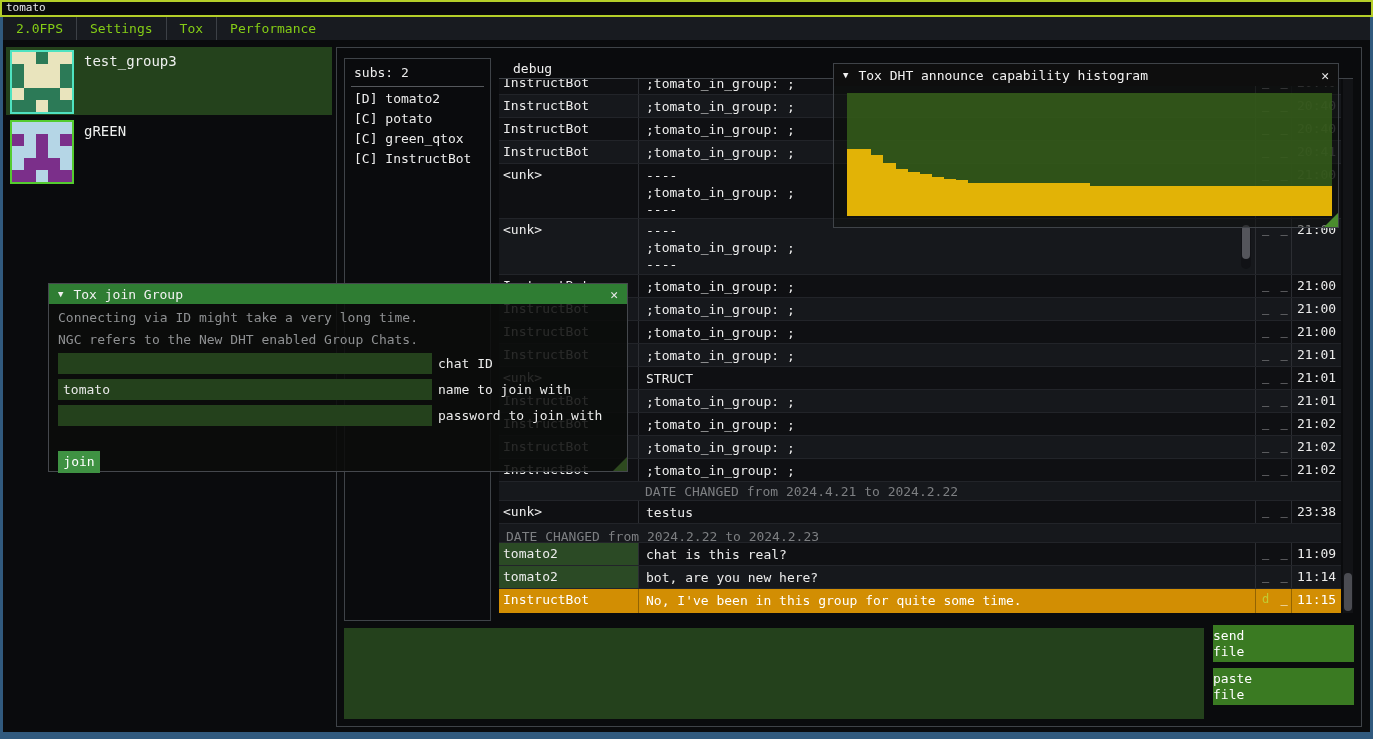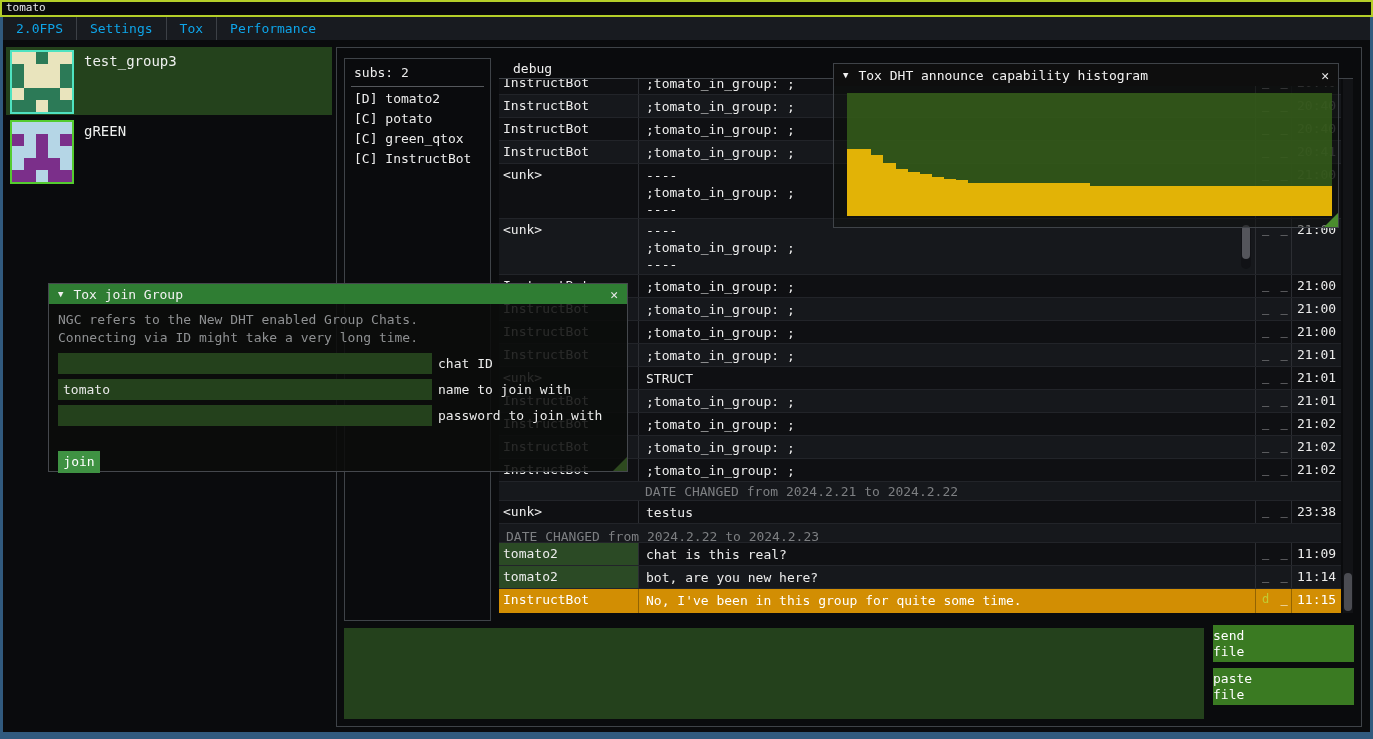--- a/index.html
+++ b/index.html
@@ -10,21 +10,21 @@
   
   .edge { position:absolute; background:#315a7e; }
   .edge.left { left:0; top:17px; width:3px; bottom:0; }
   .edge.right { right:0; top:17px; width:3px; bottom:0; }
   .edge.bottom { left:0; right:0; bottom:0; height:7px; }
 
   .titlebar { position:absolute; left:0; top:0; width:1373px; height:17px;
     background:#0a0a0a; border:2px solid #b4ce28; color:#e8e8e8; font-size:11px; line-height:12px; padding-left:4px; }
 
   .menubar { position:absolute; left:3px; top:17px; width:1367px; height:23px;
-    background:#181b20; display:flex; align-items:stretch; color:#0ea5e9; font-size:13px; }
+    background:#181b20; display:flex; align-items:stretch; color:#84cc16; font-size:13px; }
   .menu-item { padding:0 13px; display:flex; align-items:center; }
   .menu-sep { width:1px; background:#3c4046; }
 
   
   .group-row { position:absolute; left:6px; width:326px; height:68px; }
   .group-row.selected { background:#24421c; }
   .avatar { position:absolute; left:4px; top:3px; width:64px; height:64px; border:2px solid; display:grid;
     grid-template-columns:repeat(5,1fr); grid-template-rows:repeat(5,1fr); }
   .group-label { position:absolute; left:78px; top:6px; color:#eef0ee; font-size:14px; }
 
@@ -291,21 +291,21 @@
             <div class="tcell">21:02</div>
           </div>
           <div class="crow">
             <div class="ncell">InstructBot</div>
             <div class="mcell"><span>;tomato_in_group: ;</span></div>
             <div class="scell"><span class="st-a">_</span> <span class="st-b">_</span></div>
             <div class="tcell">21:02</div>
           </div>
           <div class="crow alt daterow" style="height: 19px;">
             <div class="ncell"></div>
-            <div class="dcell">DATE CHANGED from 2024.2.21 to 2024.2.22</div>
+            <div class="dcell">DATE CHANGED from 2024.4.21 to 2024.2.22</div>
           </div>
           <div class="crow">
             <div class="ncell">&lt;unk&gt;</div>
             <div class="mcell"><span>testus</span></div>
             <div class="scell"><span class="st-a">_</span> <span class="st-b">_</span></div>
             <div class="tcell">23:38</div>
           </div>
           <div class="crow alt daterow" style="height: 19px; flex-direction: column;">
             <div class="ncell"></div>
             <div class="dcell">DATE CHANGED from 2024.2.22 to 2024.2.23</div>
@@ -395,22 +395,22 @@
     <div class="grip"></div>
   </div>
 
   <div class="join-dlg">
     <div class="float-title">
       <span class="tri">▼</span>
       <span class="ttl">Tox join Group</span>
       <span class="close-x">✕</span>
     </div>
     <div class="join-body">
+      <div class="dlg-desc second">Connecting via ID might take a very long time.</div>
       <div class="dlg-desc">NGC refers to the New DHT enabled Group Chats.</div>
-      <div class="dlg-desc second">Connecting via ID might take a very long time.</div>
       <div class="fld-row" style="top:49px;">
         <input class="fld" value="" style="">
         <div class="fld-label">chat ID</div>
       </div>
       <div class="fld-row" style="top:75px;">
         <input class="fld" value="tomato" style="">
         <div class="fld-label">name to join with</div>
       </div>
       <div class="fld-row" style="top:101px;">
         <input class="fld" value="" style="">

